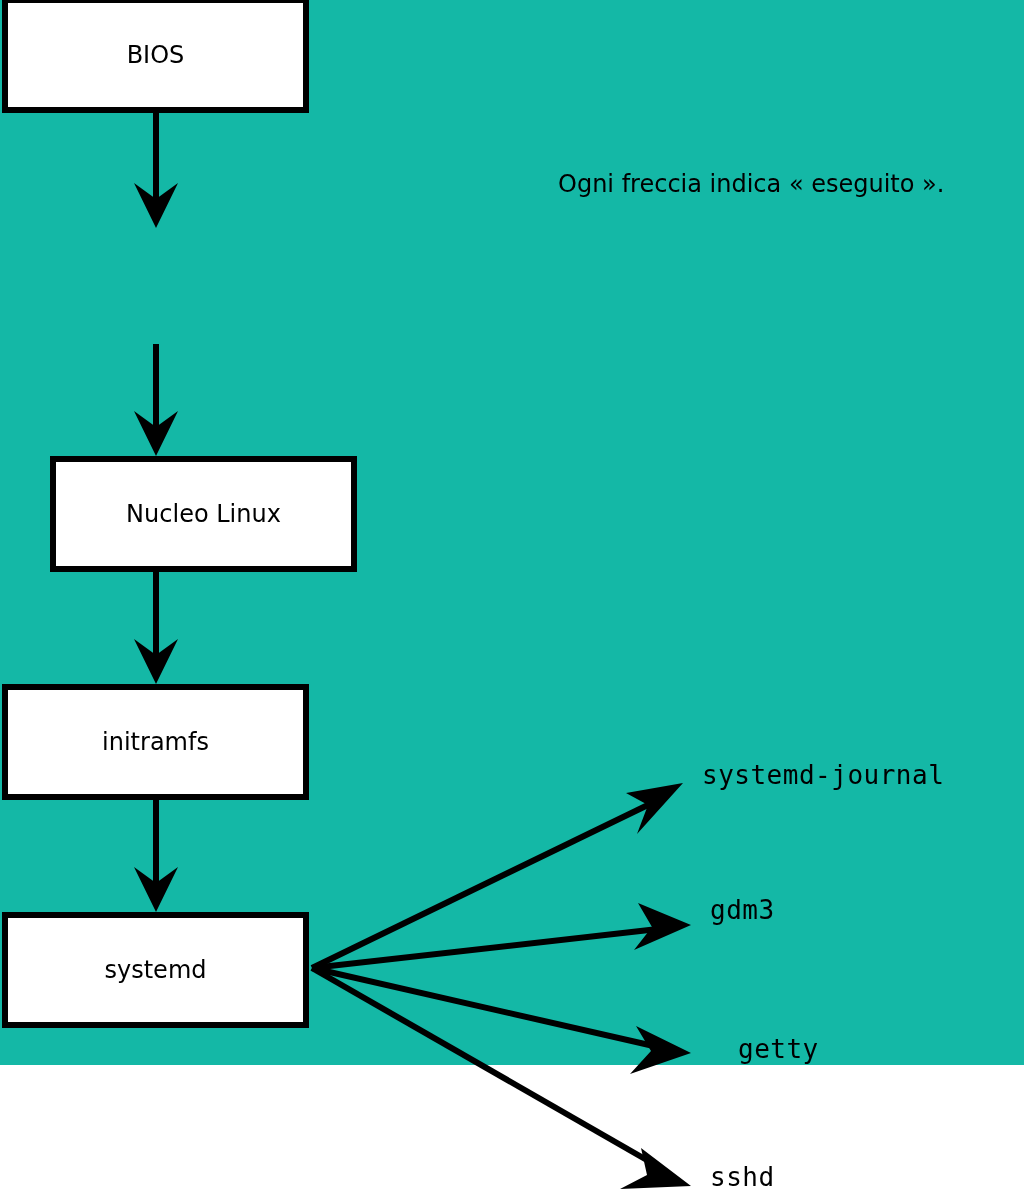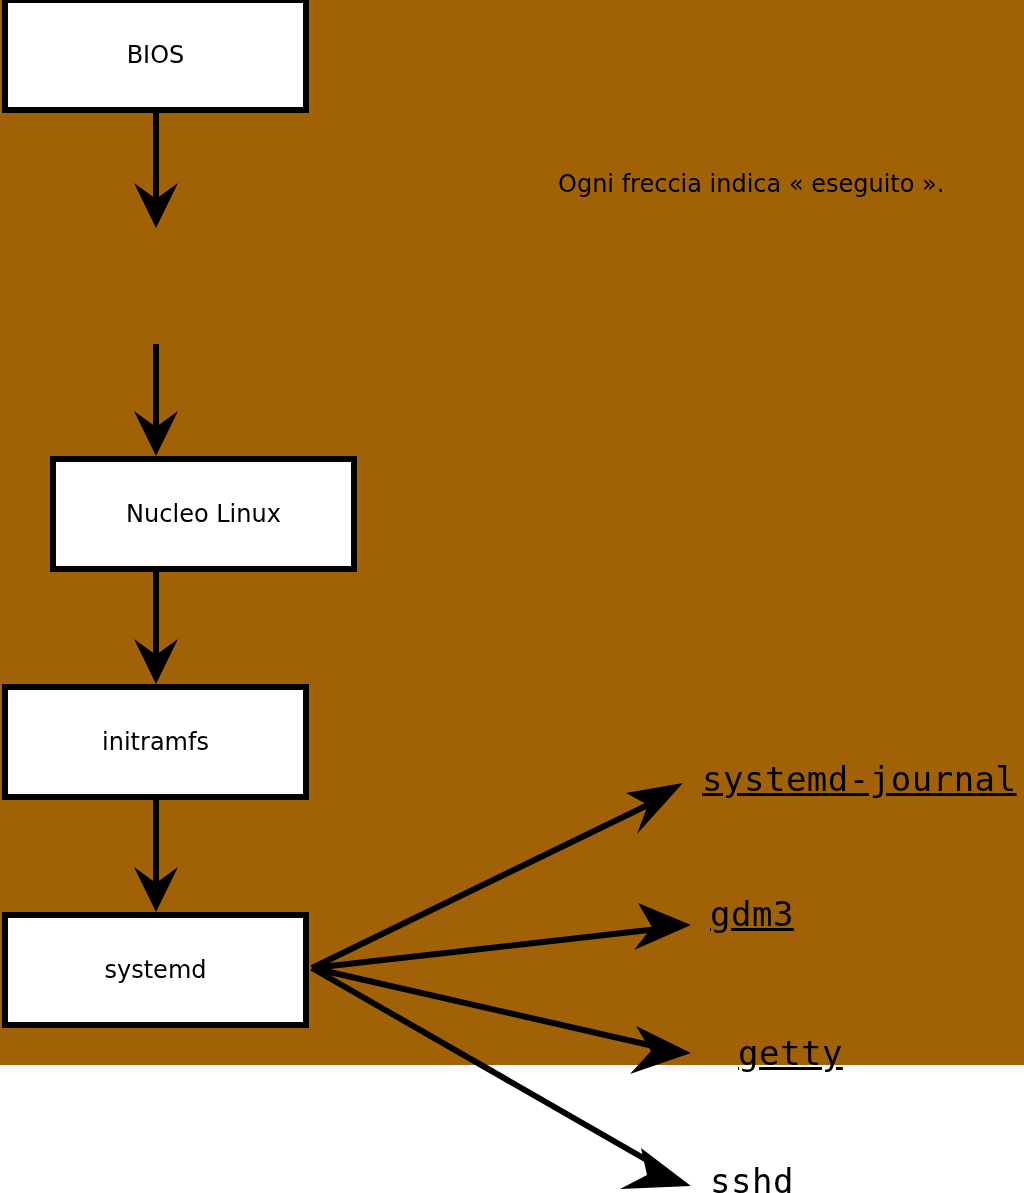--- a/index.html
+++ b/index.html
@@ -10,21 +10,21 @@
   body {
     font-family: "DejaVu Sans", sans-serif;
     width: 1024px;
     height: 1193px;
     overflow: hidden;
   }
   #diagram-root {
     position: relative;
     width: 1024px;
     height: 1065px;
-    background: #a16207;
+    background: #14b8a6;
   }
   #diagram-svg {
     position: absolute;
     left: 0;
     top: 0;
     width: 1024px;
     height: 1193px;
     display: block;
   }
   .node-box {
@@ -39,26 +39,25 @@
   .node-label {
     font-family: "DejaVu Sans", sans-serif;
     font-size: 24px;
     line-height: 1;
     color: #000000;
     white-space: nowrap;
   }
   .leaf-label {
     position: absolute;
     font-family: "DejaVu Sans Mono", monospace;
-    font-size: 34px;
+    font-size: 26px;
     line-height: 1;
     color: #000000;
     white-space: nowrap;
     letter-spacing: 0.5px;
-    text-decoration: underline;
   }
   .caption {
     position: absolute;
     font-family: "DejaVu Sans", sans-serif;
     font-size: 24px;
     line-height: 1;
     color: #000000;
     white-space: nowrap;
   }
 </style>

